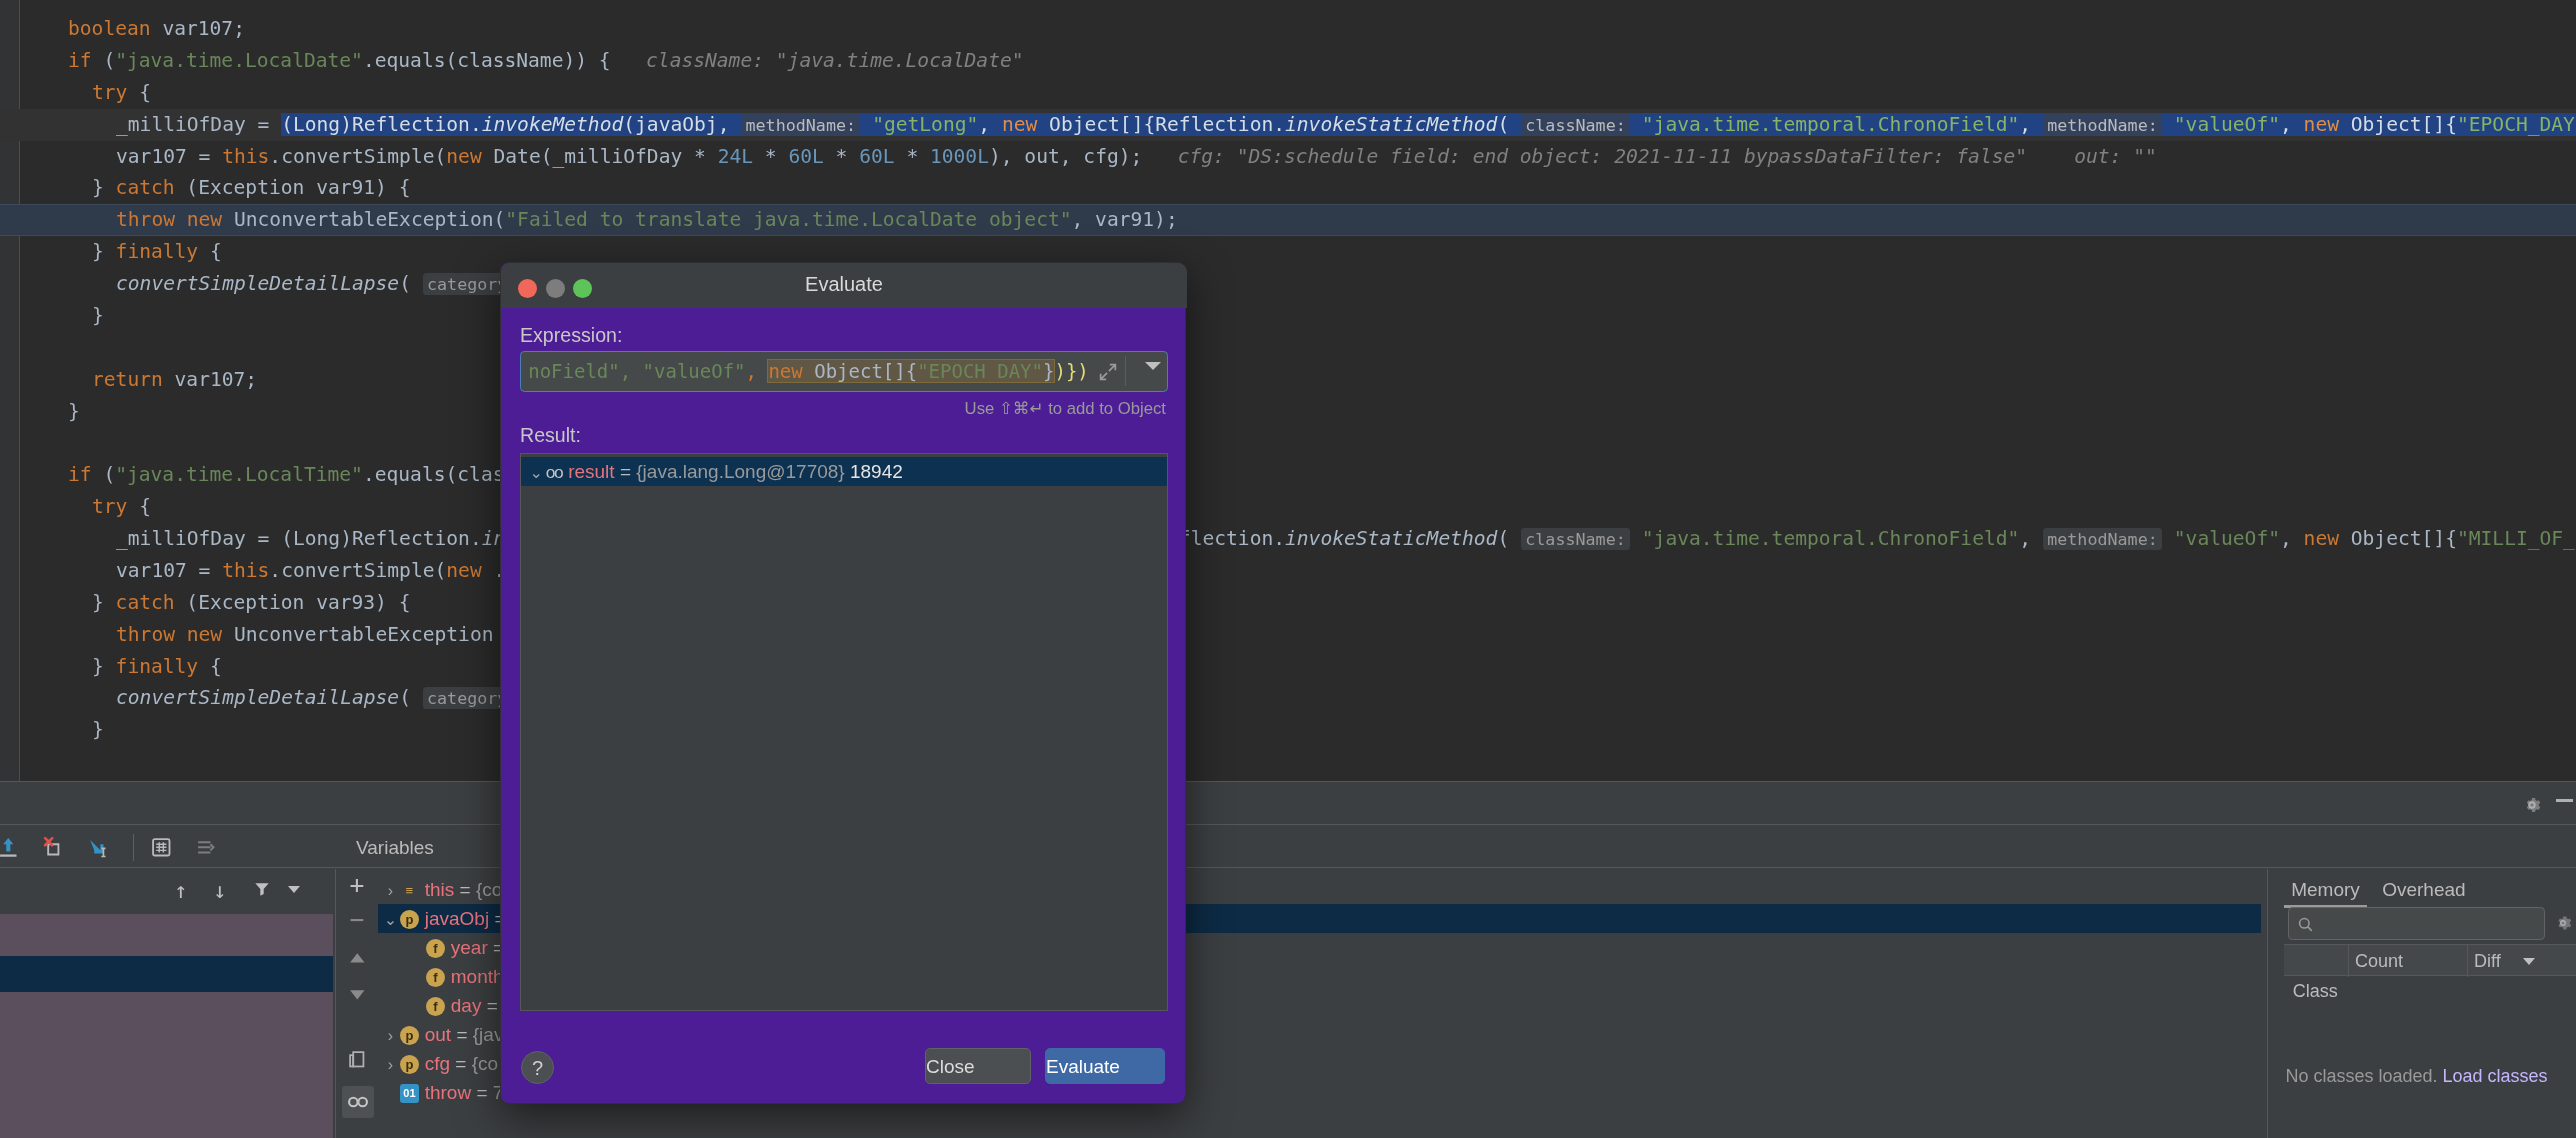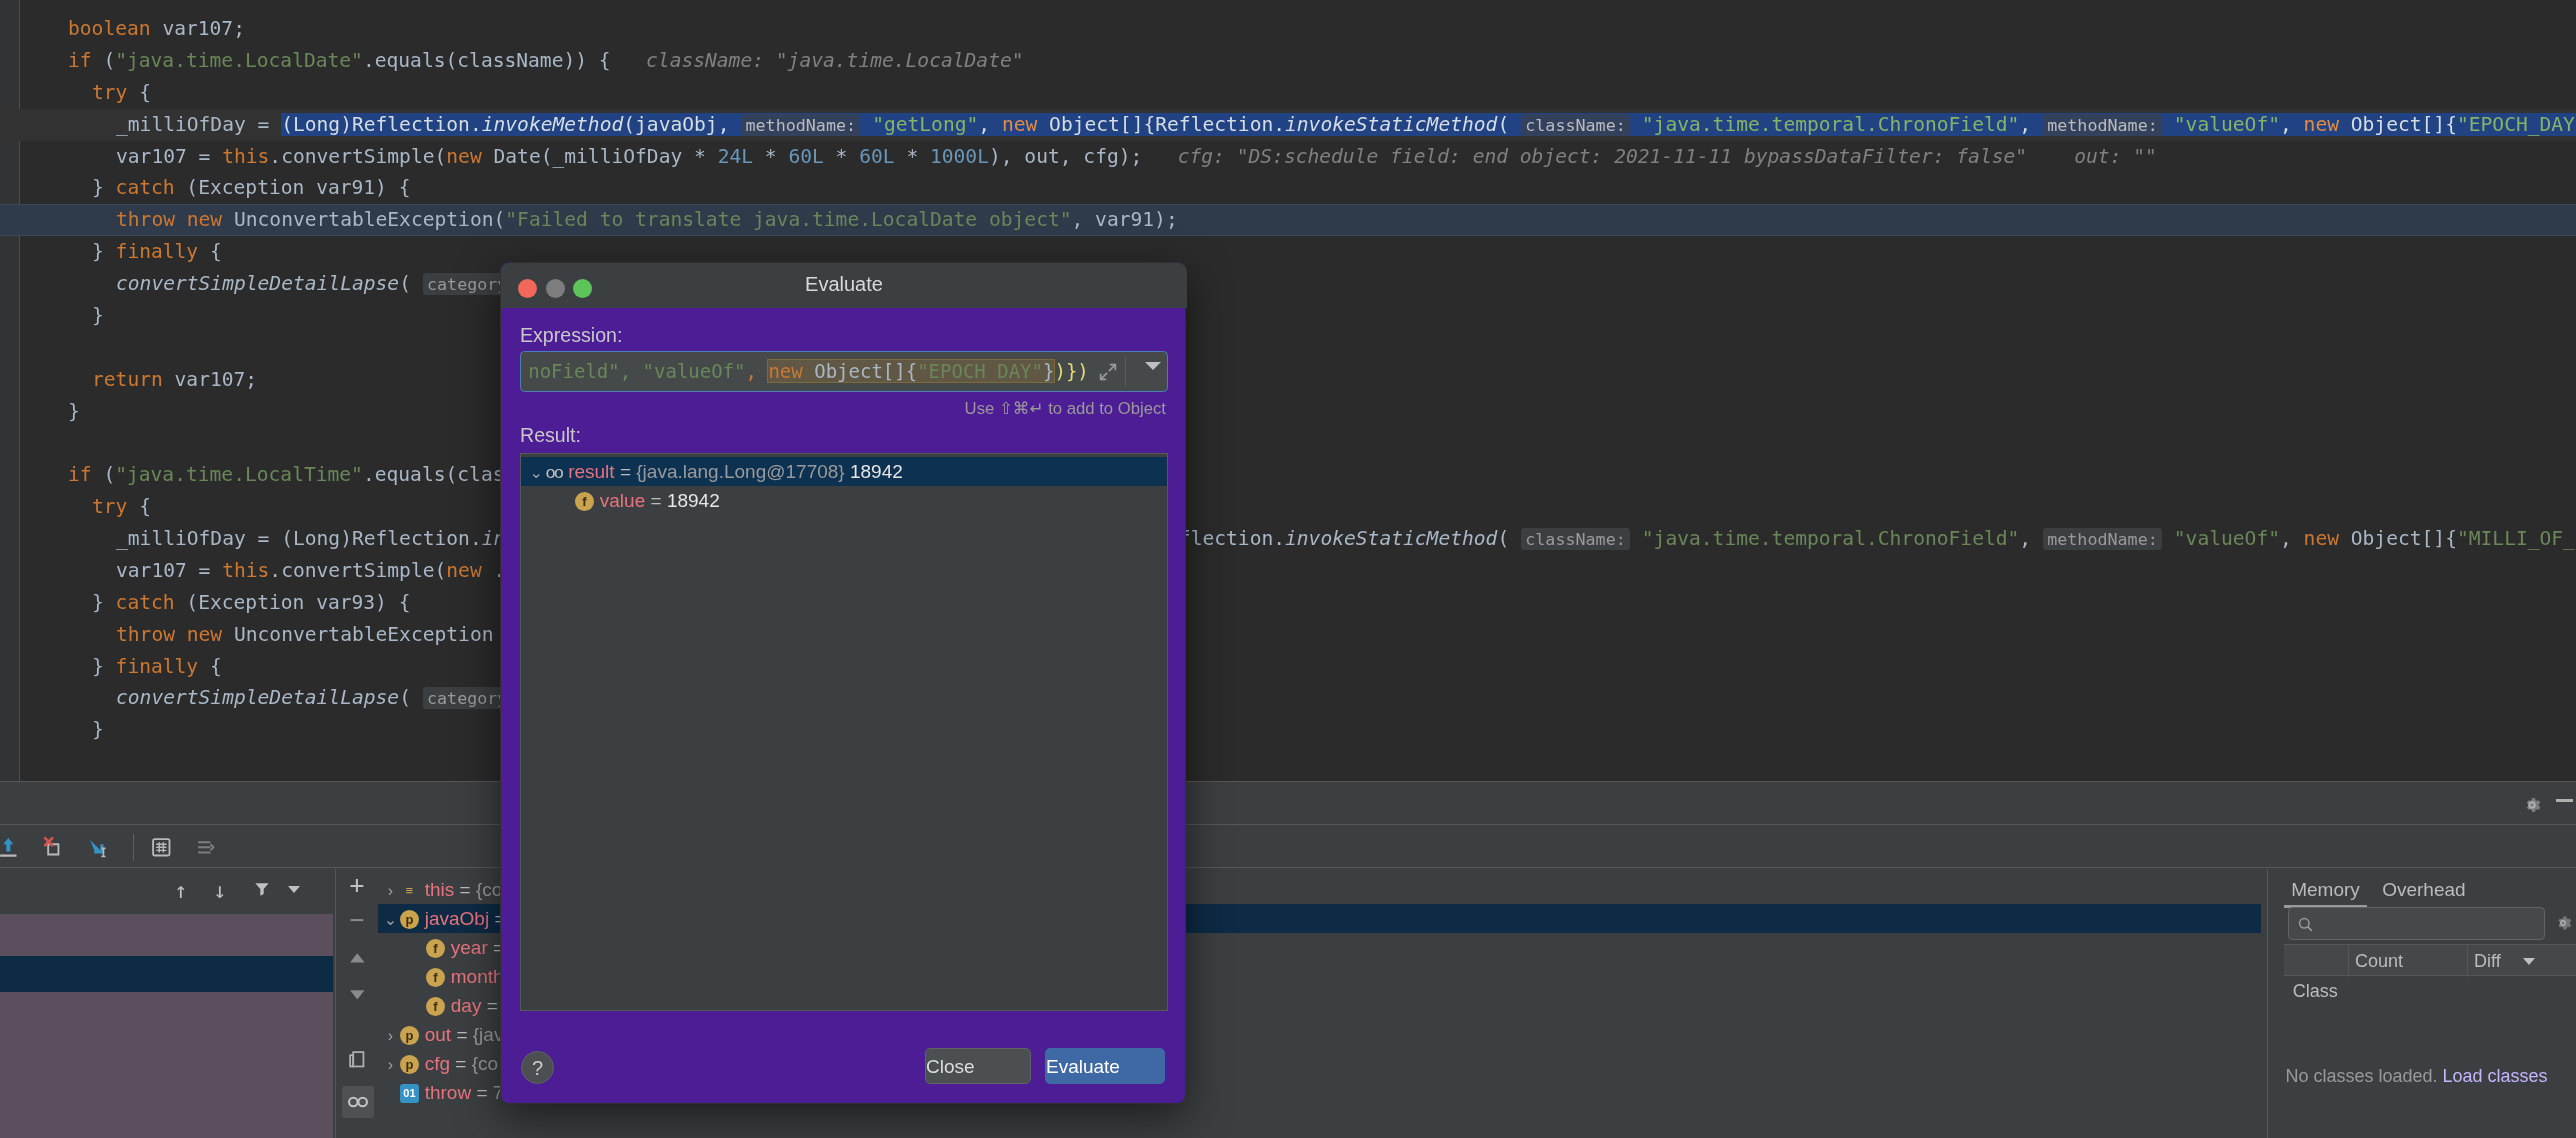--- a/index.html
+++ b/index.html
@@ -318,20 +318,23 @@
           </svg>
         </span>
         <span style="position:absolute;left:288px;top:17.4px;width:0;height:0;border-left:6.5px solid transparent;border-right:6.5px solid transparent;border-top:7.2px solid #c0c0c0;"></span>
       </div>
       <div class="frame-row sel1" style="top:45px;height:42px;"></div>
       <div class="frame-row sel2" style="top:87px;height:36px;"></div>
       <div class="frame-row sel1" style="top:123px;height:148px;"></div>
     </div>
 
     <div id="vars-pane">
+      <div id="vars-header">
+        <span id="vars-title">Variables</span>
+      </div>
       <div id="vars-strip">
         <span class="vs-btn" style="top:4.3px;font-size:24.6px;color:#c0c0c0;line-height:24.6px;text-align:center;">+</span>
         <span class="vs-btn" style="top:39px;font-size:24.6px;color:#8a8a8a;line-height:24.6px;text-align:center;">−</span>
         <span class="vs-btn" style="top:77px;">
           <svg class="icon-svg" width="24.6" height="24.6" viewBox="0 0 24 24" fill="#8a8a8a">
               <path d="M12 7l7 9H5z"></path>
             </svg>
         </span>
         <span class="vs-btn" style="top:113px;">
           <svg class="icon-svg" width="24.6" height="24.6" viewBox="0 0 24 24" fill="#8a8a8a">
@@ -415,21 +418,20 @@
       <span id="expr-divider"></span>
       <span id="expr-dropdown"></span>
     </div>
 
     <div id="watches-hint">Use ⇧⌘↵ to add to Object</div>
 
     <div id="result-label">Result:</div>
 
     <div id="result-box">
         <div class="res-row selected" style="top: 2.9px;"><span class="chev" style="margin-left: 5.8px;">⌄</span><span style="display: inline-block; color: rgb(196, 196, 196); font-size: 17.4px; margin-right: 5.8px; letter-spacing: -1.4px;">oo</span><span class="v-name">result</span><span class="v-eq"> = </span><span style="color: rgb(187, 187, 187);"><span style="color: rgb(154, 154, 154);">{java.lang.Long@17708}</span><span style="color: rgb(230, 230, 230);"> 18942</span></span></div>
-        <div class="res-row" style="top: 32px;"><span class="chev" style="margin-left: 35px;"></span><span class="ibadge">f</span><span class="v-name">value</span><span class="v-eq"> = </span><span style="color: rgb(230, 230, 230);">18942</span></div>
       </div>
 
     <div id="btn-help">?</div>
     <div class="dlg-btn" id="btn-close">Close</div>
     <div class="dlg-btn" id="btn-evaluate">Evaluate</div>
   </div>
 
 </div>
 
 

